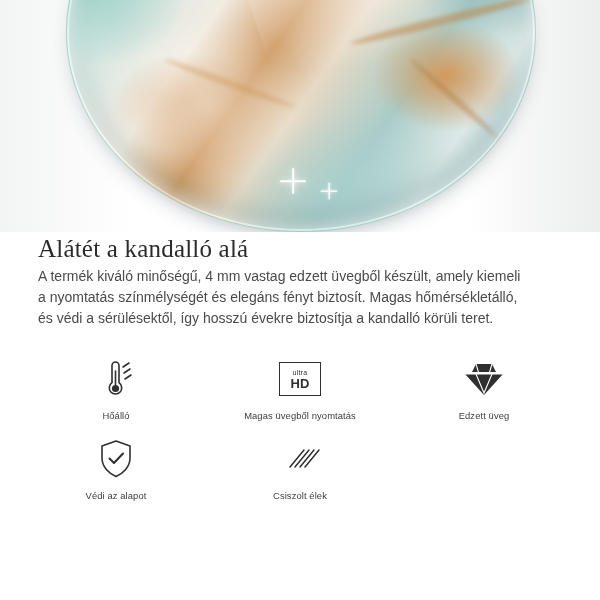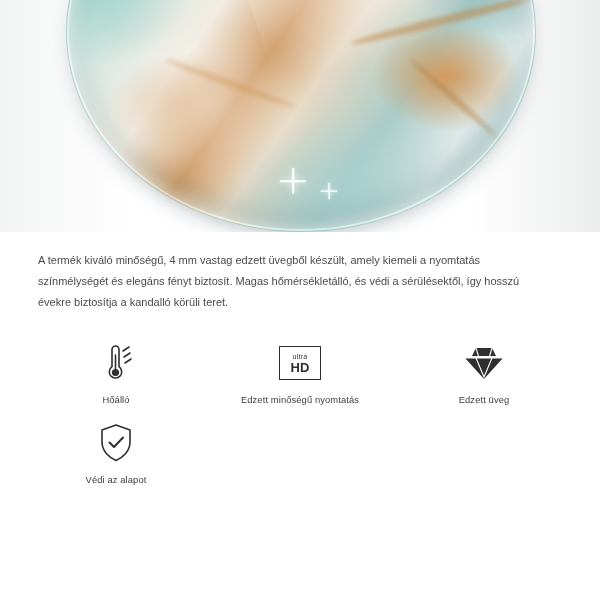--- a/index.html
+++ b/index.html
@@ -133,23 +133,22 @@
     font-size: 25px;
     line-height: 34px;
     color: #2b2b2b;
     font-weight: 400;
     letter-spacing: 0.2px;
   }
   .headline .l1 { display: block; }
   .headline .l2 { display: block; }
 
   .paragraph {
-    margin-top: 18px;
     padding: 0 38px;
-    font-size: 11px;
+    font-size: 14px;
     line-height: 21px;
     color: #4a4a4a;
     max-width: 560px;
   }
 
   
   .features {
     margin-top: 28px;
     padding: 0 24px;
     display: grid;
@@ -208,20 +207,21 @@
       <div class="board-rim"></div>
       <div class="board-edge"></div>
     </div>
     <div class="sparkle sp1"></div>
     <div class="sparkle sp2"></div>
   </div>
 
   <div class="content">
 
     <h1 class="headline">
+      <span class="l1">Alátét a kandalló alá</span>
     </h1>
 
     <p class="paragraph">A termék kiváló minőségű, 4 mm vastag edzett üvegből készült, amely kiemeli a nyomtatás színmélységét és elegáns fényt biztosít. Magas hőmérsékletálló, és védi a sérülésektől, így hosszú évekre biztosítja a kandalló körüli teret.</p>
 
     <div class="features">
 
       <div class="feature">
         <div class="feature-icon">
           <svg width="40" height="42" viewBox="0 0 40 42">
             <g fill="none" stroke="#2f2f2f" stroke-width="1.6" stroke-linecap="round">
@@ -237,21 +237,21 @@
         <div class="feature-label">Hőálló</div>
       </div>
 
       <div class="feature">
         <div class="feature-icon">
           <div class="hd-box">
             <span class="hd-small">ultra</span>
             <span class="hd-big">HD</span>
           </div>
         </div>
-        <div class="feature-label">Edzett minőségű nyomtatás</div>
+        <div class="feature-label">Magas üvegből nyomtatás</div>
       </div>
 
       <div class="feature">
         <div class="feature-icon">
           <svg width="44" height="38" viewBox="0 0 44 38">
             <g fill="#2f2f2f">
               <path d="M22 35 L3 14 H41 Z"></path>
               <path d="M10 12 L14 4 H30 L34 12 Z"></path>
             </g>
             <g stroke="#ffffff" stroke-width="1.1" fill="none">
@@ -268,17 +268,30 @@
       <div class="feature">
         <div class="feature-icon">
           <svg width="40" height="44" viewBox="0 0 40 44">
             <path d="M20 4 L34 9 V21 C34 30 27 36.5 20 39.5 C13 36.5 6 30 6 21 V9 Z" fill="none" stroke="#2f2f2f" stroke-width="1.6" stroke-linejoin="round"></path>
             <path d="M13.5 21.5 L18 26 L27 16.5" fill="none" stroke="#2f2f2f" stroke-width="2" stroke-linecap="round" stroke-linejoin="round"></path>
           </svg>
         </div>
         <div class="feature-label">Védi az alapot</div>
       </div>
 
+      <div class="feature">
+        <div class="feature-icon">
+          <svg width="40" height="34" viewBox="0 0 40 34">
+            <g stroke="#2f2f2f" stroke-width="1.5" stroke-linecap="round">
+              <line x1="10" y1="25" x2="24" y2="8"></line>
+              <line x1="15" y1="25" x2="29" y2="8"></line>
+              <line x1="20" y1="25" x2="34" y2="8"></line>
+              <line x1="25" y1="25" x2="39" y2="8"></line>
+            </g>
+          </svg>
+        </div>
+        <div class="feature-label">Csiszolt élek</div>
+      </div>
 
 
     </div>
   </div>
 </div>
 
 </body></html>

